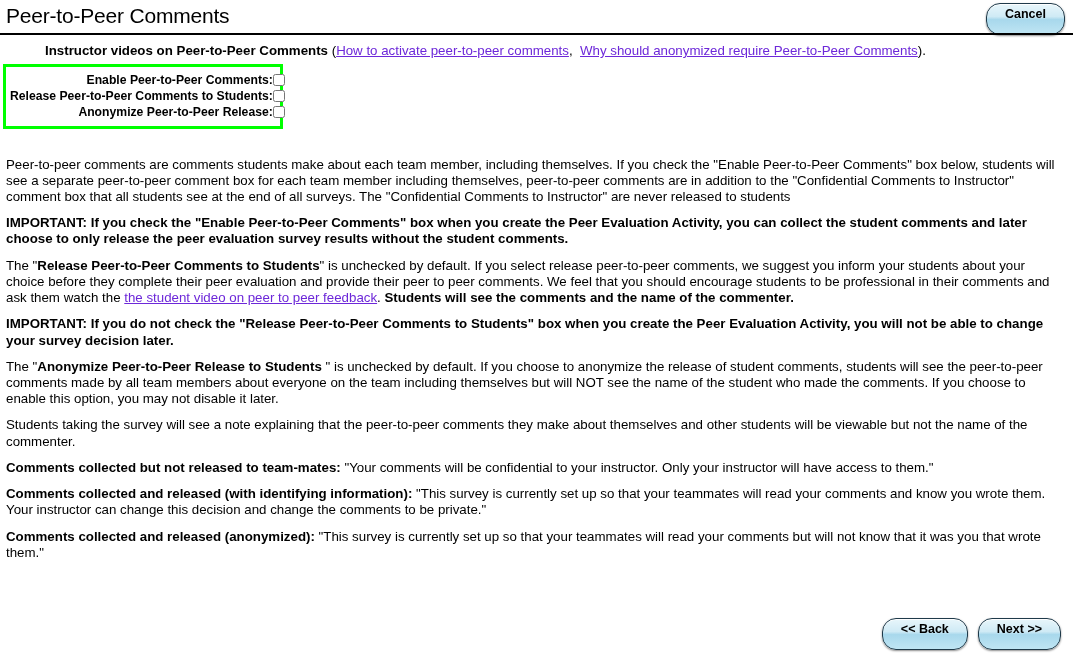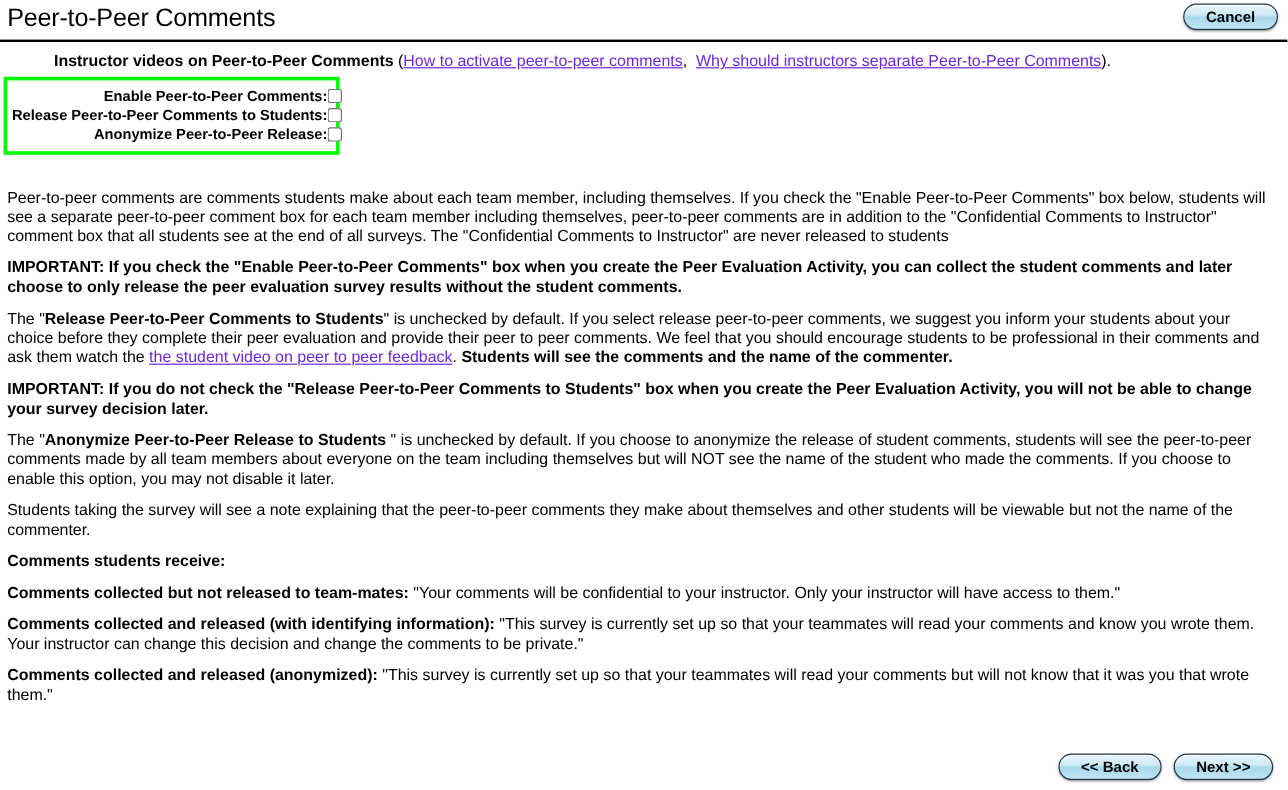--- a/index.html
+++ b/index.html
@@ -38,21 +38,21 @@
   }
   .pill-btn {
     display: inline-block;
     border: 1px solid #1f3a4a;
     border-radius: 14px;
     background: linear-gradient(to bottom, #e8f6fb 0%, #cfeaf5 42%, #a8d8ec 52%, #bfe5f3 100%);
     color: #000000;
     font-family: "Liberation Sans", sans-serif;
     font-size: 12.5px;
     font-weight: bold;
-    padding: 4px 18px 3px 18px;
+    padding: 4px 18px 13px 18px;
     line-height: 1.05;
     box-shadow: 0 1px 2px rgba(0,0,0,0.45), inset 0 1px 0 rgba(255,255,255,0.9);
     cursor: pointer;
     white-space: nowrap;
   }
   .hrule {
     border: none;
     border-top: 2px solid #000000;
     margin: 0;
     width: 100%;
@@ -133,21 +133,21 @@
 
 <div class="header">
   <div class="page-title">Peer-to-Peer Comments</div>
   <div class="cancel-wrap">
     <button class="pill-btn">Cancel</button>
   </div>
   <hr class="hrule">
 </div>
 
 <p class="intro">
-  <b>Instructor videos on Peer-to-Peer Comments</b><span> (</span><a class="link" href="#">How to activate peer-to-peer comments</a><span>,&nbsp; </span><a class="link" href="#">Why should instructors separate Peer-to-Peer Comments</a><span>).</span>
+  <b>Instructor videos on Peer-to-Peer Comments</b><span> (</span><a class="link" href="#">How to activate peer-to-peer comments</a><span>,&nbsp; </span><a class="link" href="#">Why should anonymized require Peer-to-Peer Comments</a><span>).</span>
 </p>
 
 <div class="option-box" style="border-color: rgb(0, 255, 0);">
   <table class="opts">
     <tbody>
         <tr>
       <td class="opt-label">Enable Peer-to-Peer Comments:</td>
       <td><input class="cbx" type="checkbox" style=""></td>
     </tr>
     <tr>
@@ -169,21 +169,20 @@
   <p class="para bold-para">IMPORTANT: If you check the "Enable Peer-to-Peer Comments" box when you create the Peer Evaluation Activity, you can collect the student comments and later choose to only release the peer evaluation survey results without the student comments.</p>
 
   <p class="para"><span>The "</span><b>Release Peer-to-Peer Comments to Students</b><span>" is unchecked by default. If you select release peer-to-peer comments, we suggest you inform your students about your choice before they complete their peer evaluation and provide their peer to peer comments. We feel that you should encourage students to be professional in their comments and ask them watch the </span><a class="link" href="#">the student video on peer to peer feedback</a><span>.&nbsp;</span><b>Students will see the comments and the name of the commenter.</b></p>
 
   <p class="para bold-para">IMPORTANT: If you do not check the "Release Peer-to-Peer Comments to Students" box when you create the Peer Evaluation Activity, you will not be able to change your survey decision later.</p>
 
   <p class="para"><span>The "</span><b>Anonymize Peer-to-Peer Release to Students</b><span> " is unchecked by default. If you choose to anonymize the release of student comments, students will see the peer-to-peer comments made by all team members about everyone on the team including themselves but will NOT see the name of the student who made the comments. If you choose to enable this option, you may not disable it later.</span></p>
 
   <p class="para">Students taking the survey will see a note explaining that the peer-to-peer comments they make about themselves and other students will be viewable but not the name of the commenter.</p>
 
-  <p class="para bold-para">Comments students receive:</p>
 
   <p class="para"><b>Comments collected but not released to team-mates:</b><span> "Your comments will be confidential to your instructor. Only your instructor will have access to them."</span></p>
 
   <p class="para"><b>Comments collected and released (with identifying information):</b><span> "This survey is currently set up so that your teammates will read your comments and know you wrote them. Your instructor can change this decision and change the comments to be private."</span></p>
 
   <p class="para"><b>Comments collected and released (anonymized):</b><span> "This survey is currently set up so that your teammates will read your comments but will not know that it was you that wrote them."</span></p>
 
 </div>
 
 <div class="footer-nav">

